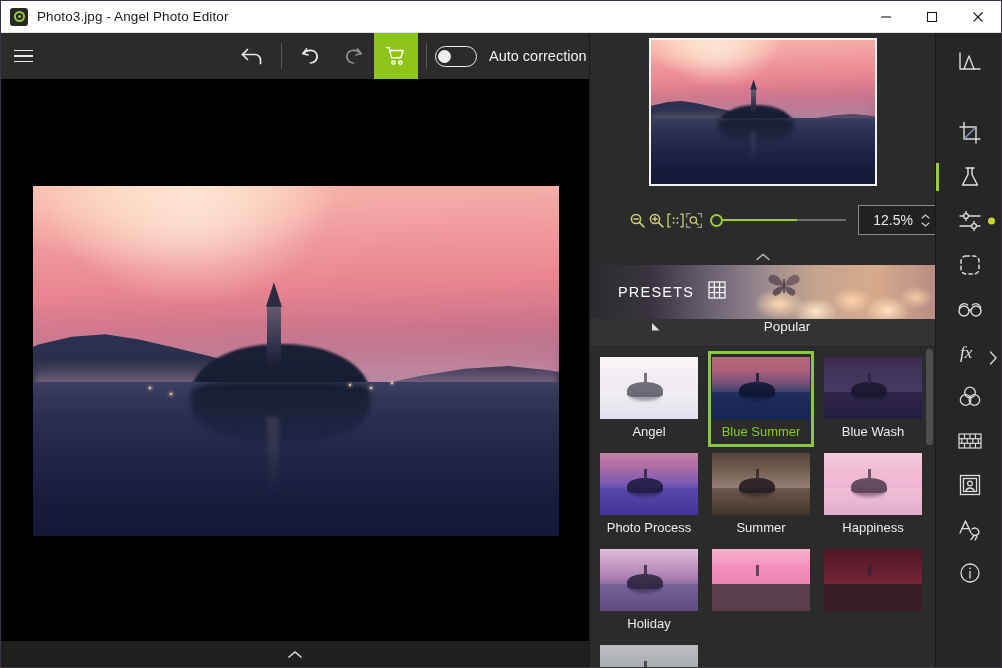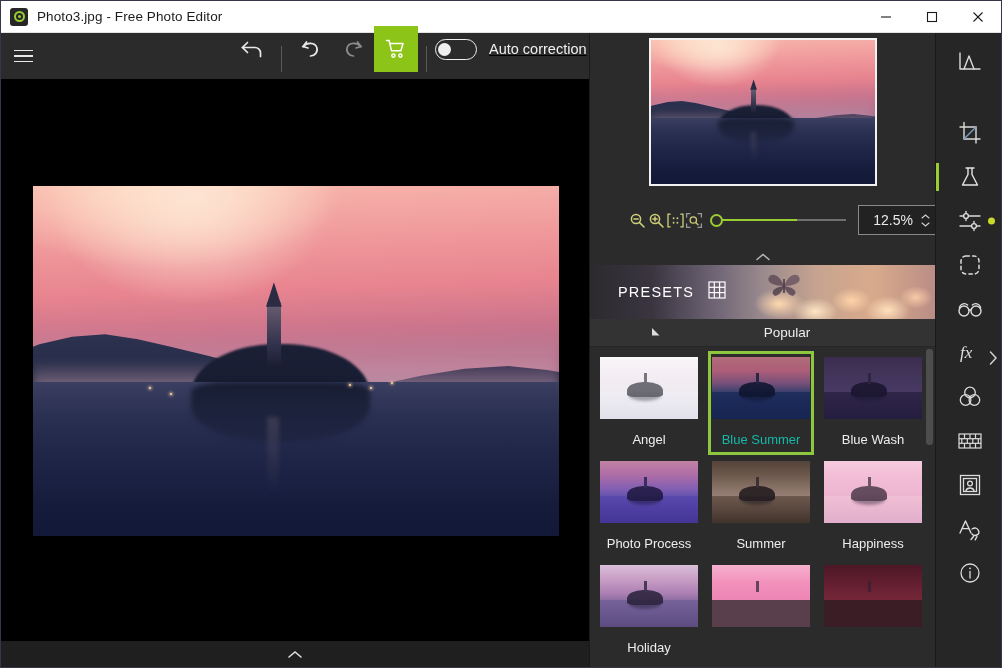--- a/index.html
+++ b/index.html
@@ -62,21 +62,21 @@
     background: #2b2b2b;
     display: flex; align-items: center;
   }
   #hamburger {
     width: 44px; height: 46px;
     display: flex; flex-direction: column; align-items: center; justify-content: center;
     gap: 4px;
   }
   #hamburger span { display: block; width: 19px; height: 1.6px; background: #e8e8e8; }
 
-  #tb-tools { display: flex; align-items: flex-end; margin-left: 186px; height: 32px; text-decoration: underline; }
+  #tb-tools { display: flex; align-items: center; margin-left: 186px; height: 32px; }
   .tb-btn {
     width: 42px; height: 46px;
     display: flex; align-items: center; justify-content: center;
   }
   .tb-btn svg { display: block; }
   .tb-sep {
     width: 1px; height: 26px; background: #5a5a5a; margin: 0 8px;
   }
   #cart-btn {
     width: 44px; height: 46px; background: #8CC417;
@@ -264,21 +264,21 @@
   #presets-label {
     position: relative; z-index: 3; margin-left: 28px;
     color: #fff; font-size: 14.5px; letter-spacing: 1.2px;
   }
   #grid-icon { position: relative; z-index: 3; margin-left: 14px; }
 
   
   #cat-header {
     position: absolute; left: 0; top: 286px; width: 346px; height: 28px;
     background: #333333;
-    display: flex; align-items: center;
+    display: flex; align-items: flex-start;
     border-bottom: 1px solid #272727;
     padding-left: 48px;
   }
   #cat-collapse { margin-left: 12px; }
   #cat-title {
     flex: 1; text-align: center; color: #ededed; font-size: 13.5px;
     margin-right: 24px;
   }
 
   
@@ -297,24 +297,24 @@
     width: 106px; padding: 3px 3px 2px 3px;
     display: flex; flex-direction: column; align-items: center;
     border: 3px solid transparent;
   }
   .preset.selected { border-color: #8DC63F; }
   .pthumb {
     width: 98px; height: 62px; position: relative; overflow: hidden;
     background: #222;
   }
   .plabel {
-    margin-top: 13px; margin-bottom: 3px;
+    margin-top: 5px; margin-bottom: 3px;
     color: #ededed; font-size: 13px; white-space: nowrap;
   }
-  .preset.selected .plabel { color: #14b8a6; }
+  .preset.selected .plabel { color: #84cc16; }
 
   
   .scene { position: absolute; inset: 0; }
   .s-sky { position: absolute; left:0; top:0; width:100%; height:56%; }
   .s-water { position: absolute; left:0; top:56%; width:100%; height:44%; }
   .s-isle {
     position: absolute; left: 28%; top: 41%; width: 36%; height: 24%;
     background: rgba(14,16,28,.9);
     border-radius: 46% 46% 20% 20% / 60% 60% 18% 18%;
     filter: blur(.6px);
@@ -373,21 +373,21 @@
 <body>
 
 <div id="app">
 
   <div id="titlebar">
     <div id="app-icon">
       <span class="ring">
           <i></i>
         </span>
     </div>
-    <div id="title-text">Photo3.jpg - Free Photo Editor</div>
+    <div id="title-text">Photo3.jpg - Angel Photo Editor</div>
     <div id="winctrls">
       <div class="winbtn">
         <svg width="12" height="12" viewBox="0 0 12 12">
             <line x1="1" y1="6" x2="11" y2="6" stroke="currentColor" stroke-width="1.1"></line>
           </svg>
       </div>
       <div class="winbtn">
         <svg width="12" height="12" viewBox="0 0 12 12">
             <rect x="1.5" y="1.5" width="9" height="9" fill="none" stroke="currentColor" stroke-width="1.1"></rect>
           </svg>

